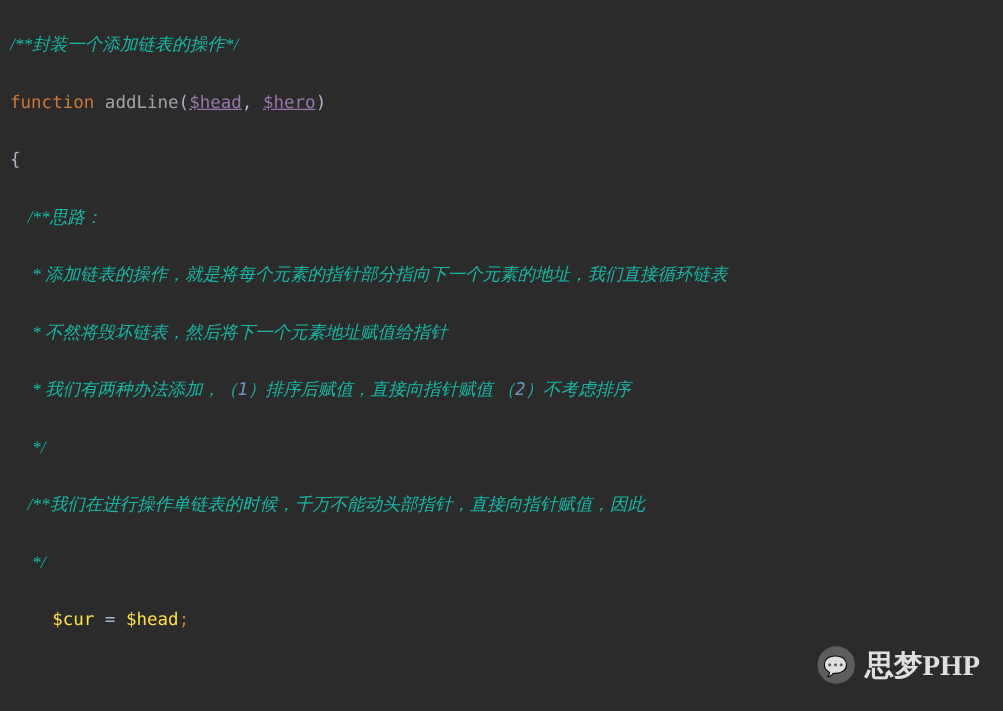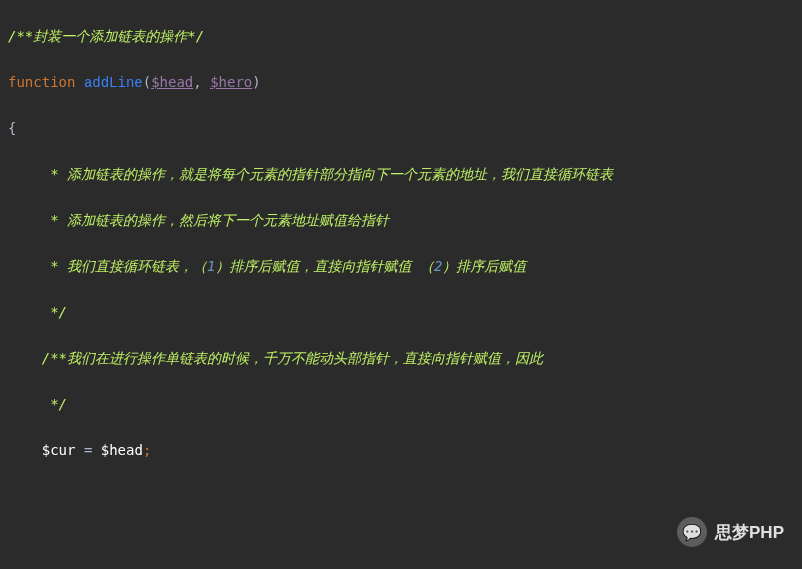--- a/index.html
+++ b/index.html
@@ -12,24 +12,24 @@
   width: 802px;
   height: 569px;
   overflow: hidden;
   position: relative;
 }
 .code-area {
   padding: 2px 0 0 8px;
   white-space: pre;
 }
 .line { height: 23px; }
-.comment { color: #bef264; font-style: italic; }
+.comment { color: #14b8a6; font-style: italic; font-family: Liberation Serif, serif; }
 .keyword { color: #cc7832; font-weight: normal; }
-.func-name { color: #3b82f6; font-family: Liberation Mono, monospace; }
-.var { color: #ffffff; }
+.func-name { color: #a3a3a3; }
+.var { color: #fde047; }
 .param { color: #9876aa; text-decoration: underline; }
 .op { color: #a9b7c6; }
 .paren { color: #a9b7c6; }
 .semi { color: #cc7832; }
 .brace { color: #a9b7c6; }
 .comment-num { color: #6897bb; font-style: italic; }
 
 .watermark {
   position: absolute;
   bottom: 22px;
@@ -43,32 +43,33 @@
 .wm-avatar {
   width: 30px;
   height: 30px;
   border-radius: 50%;
   background: #666;
   display: flex;
   align-items: center;
   justify-content: center;
   font-size: 16px;
 }
-.wm-text { font-size: 17px; font-weight: bold; font-family: Liberation Sans, sans-serif; }
+.wm-text { font-size: 23px; font-weight: bold; font-family: Liberation Serif, serif; }
 </style>
 </head>
 <body>
 
 <div class="code-area">
 <div class="line"><span class="comment">/**封装一个添加链表的操作*/</span></div>
 <div class="line"><span class="keyword">function</span> <span class="func-name">addLine</span><span class="paren">(</span><span class="param">$head</span><span class="op">, </span><span class="param">$hero</span><span class="paren">)</span></div>
 <div class="line"><span class="brace">{</span></div>
+<div class="line"><span class="comment">    /**思路：</span></div>
 <div class="line"><span class="comment">     * 添加链表的操作，就是将每个元素的指针部分指向下一个元素的地址，我们直接循环链表</span></div>
-<div class="line"><span class="comment">     * 添加链表的操作，然后将下一个元素地址赋值给指针</span></div>
-<div class="line"><span class="comment">     * 我们直接循环链表，（</span><span class="comment-num">1</span><span class="comment">）排序后赋值，直接向指针赋值 （</span><span class="comment-num">2</span><span class="comment">）排序后赋值</span></div>
+<div class="line"><span class="comment">     * 不然将毁坏链表，然后将下一个元素地址赋值给指针</span></div>
+<div class="line"><span class="comment">     * 我们有两种办法添加，（</span><span class="comment-num">1</span><span class="comment">）排序后赋值，直接向指针赋值 （</span><span class="comment-num">2</span><span class="comment">）不考虑排序</span></div>
 <div class="line"><span class="comment">     */</span></div>
 <div class="line"><span class="comment">    /**我们在进行操作单链表的时候，千万不能动头部指针，直接向指针赋值，因此</span></div>
 <div class="line"><span class="comment">     */</span></div>
 <div class="line">    <span class="var">$cur</span> <span class="op">=</span> <span class="var">$head</span><span class="semi">;</span></div>
 
 
 
 
 
 

